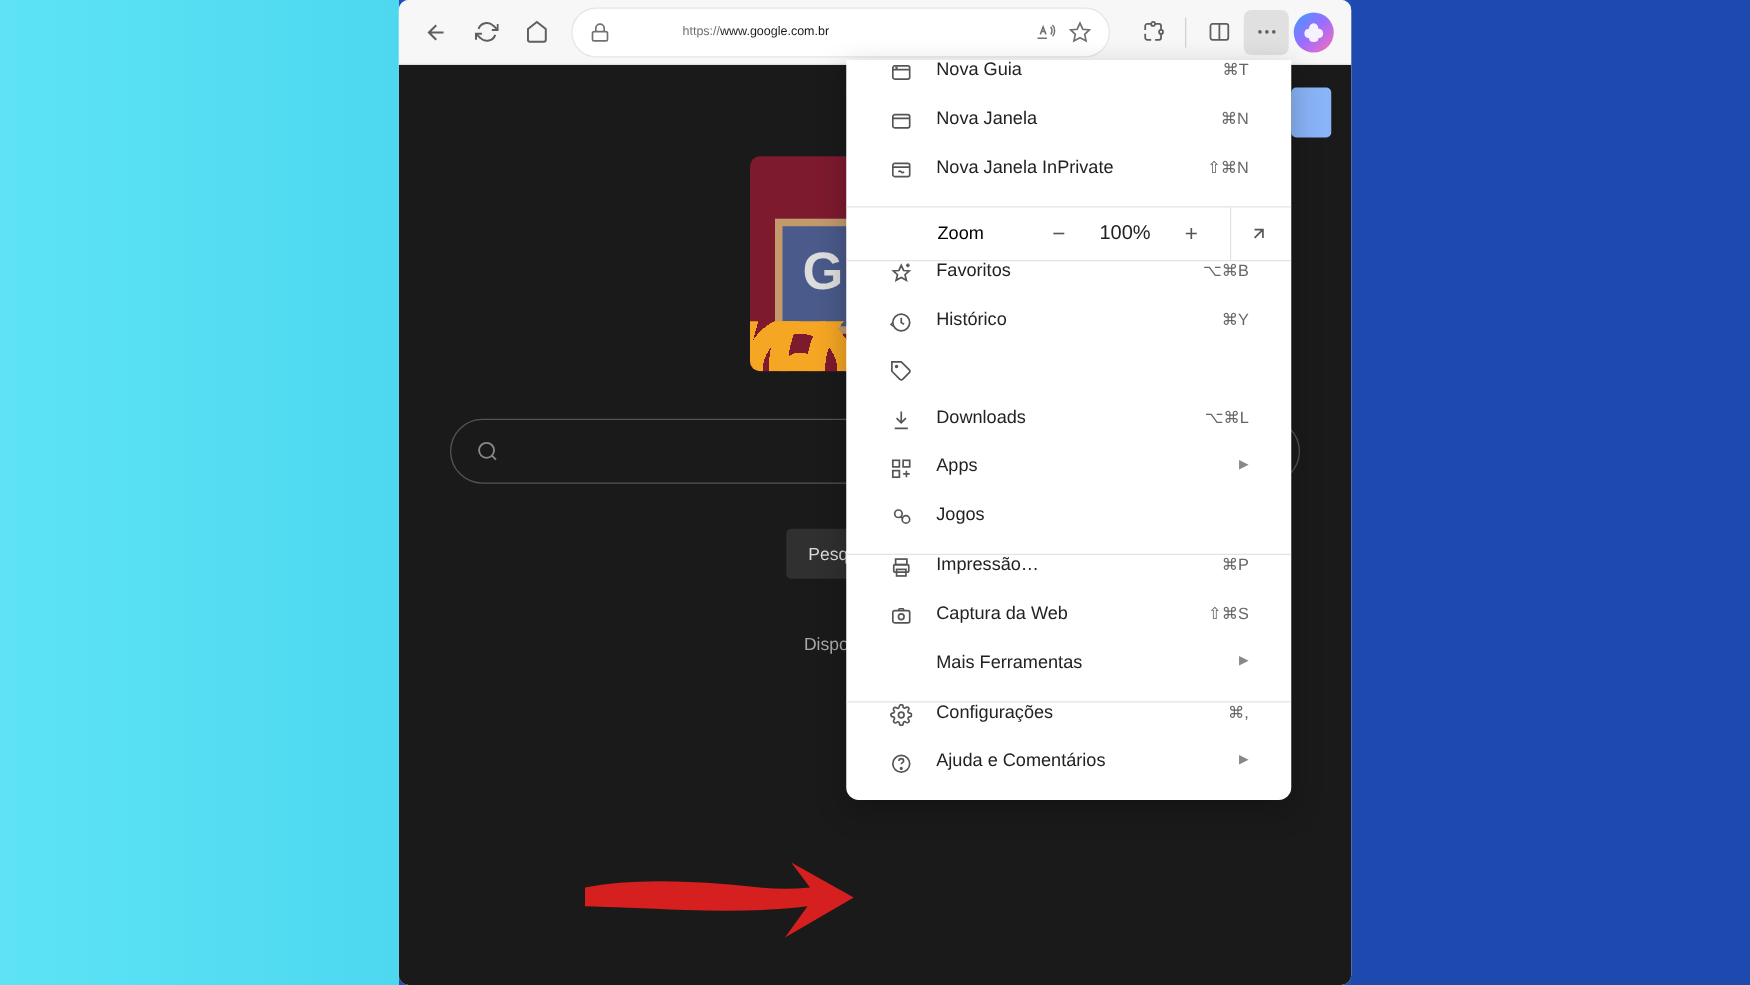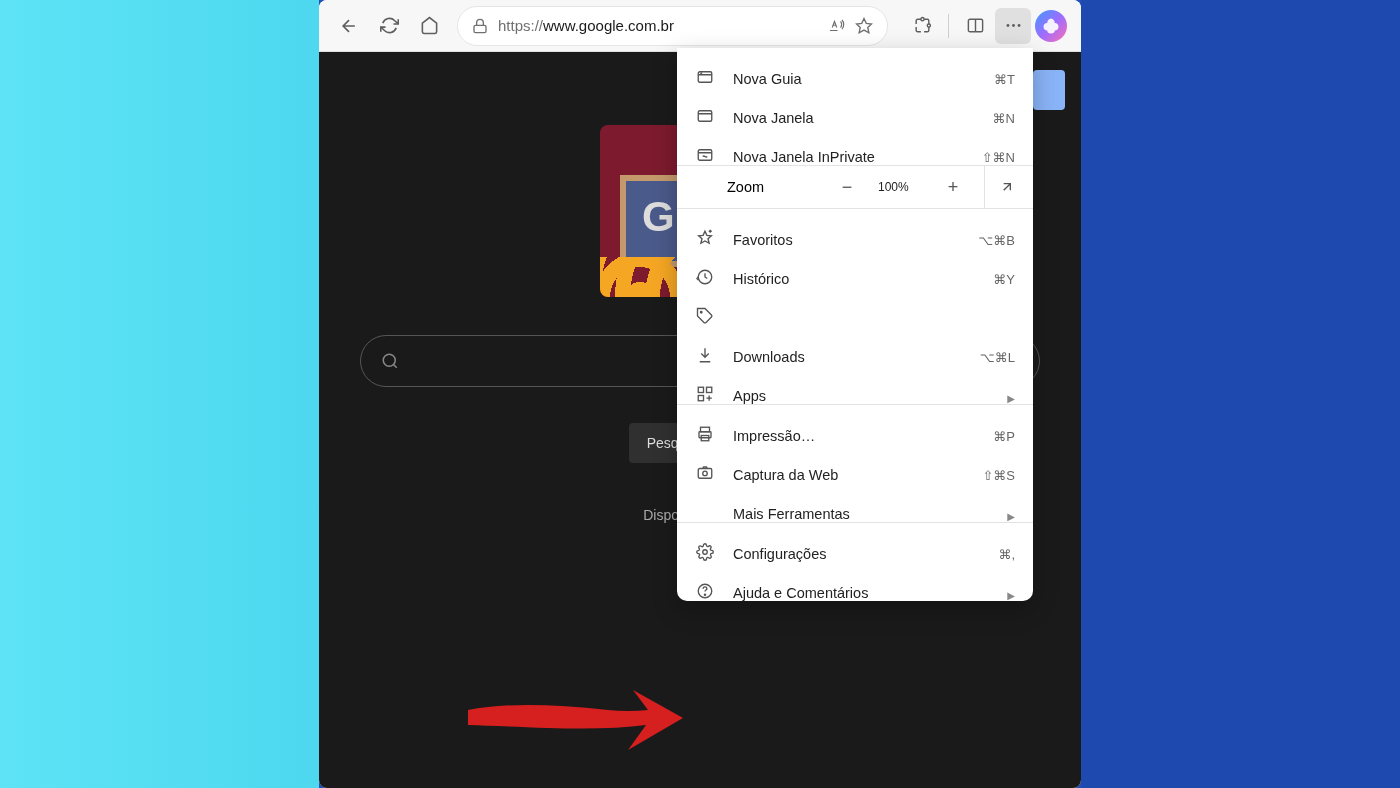--- a/index.html
+++ b/index.html
@@ -2,46 +2,46 @@
 <html><head>
 <meta charset="utf-8">
 <style>
 * { margin: 0; padding: 0; box-sizing: border-box; font-family: -apple-system, BlinkMacSystemFont, "Segoe UI", sans-serif; }
 body { width: 1400px; height: 788px; background: linear-gradient(90deg, #5de3f5 0%, #4dd8f0 22.8%, #1f4fb8 22.8%, #1f4fb8 77.2%, #1e4ab0 77.2%, #1e4ab0 100%); overflow: hidden; position: relative; }
 .browser { position: absolute; left: 319px; top: 0; width: 762px; height: 788px; background: #f5f5f5; border-radius: 8px; overflow: hidden; }
 .toolbar { height: 52px; background: #f7f7f7; display: flex; align-items: center; padding: 0 12px; gap: 4px; border-bottom: 1px solid #e0e0e0; }
 .tbtn { width: 36px; height: 36px; display: flex; align-items: center; justify-content: center; border-radius: 6px; color: #5f5f5f; cursor: pointer; }
 .tbtn.active { background: #e0e0e0; }
 .addr { flex: 1; height: 40px; background: #fff; border-radius: 20px; display: flex; align-items: center; padding: 0 14px; gap: 10px; margin: 0 6px; border: 1px solid #e5e5e5; }
-.addr-text { color: #707070; font-size: 15px; flex: 1; }
+.addr-text { color: #707070; font-size: 10px; flex: 1; margin-left: 48px; }
 .addr-text .dom { color: #1a1a1a; }
 .addr-icons { display: flex; gap: 10px; align-items: center; color: #707070; }
 .right-icons { display: flex; align-items: center; gap: 2px; margin-left: 6px; }
 .divider-v { width: 1px; height: 24px; background: #d0d0d0; margin: 0 6px; }
 .copilot { width: 32px; height: 32px; border-radius: 50%; background: linear-gradient(135deg, #3d9cff, #9b6dff, #ff6db5); display: flex; align-items: center; justify-content: center; }
 .content { background: #1a1a1a; height: calc(100% - 52px); position: relative; padding-top: 20px; }
 .doodle { width: 200px; height: 172px; background: #7d1a2e; border-radius: 8px; margin: 0 auto; margin-top: 53px; position: relative; overflow: hidden; }
 .doodle::before { content: ""; position: absolute; left: 20px; top: 50px; width: 70px; height: 80px; background: #4a5a8a; border: 6px solid #c49a6c; }
 .doodle::after { content: "G"; position: absolute; left: 42px; top: 68px; font-size: 42px; font-weight: bold; color: #ddd; }
 .flower { position: absolute; right: 30px; top: 30px; width: 70px; height: 70px; background: radial-gradient(circle, #f5a623 40%, transparent 40%), radial-gradient(circle at 30% 30%, #f5a623 20%, transparent 20%), radial-gradient(circle at 70% 30%, #f5a623 20%, transparent 20%), radial-gradient(circle at 30% 70%, #f5a623 20%, transparent 20%), radial-gradient(circle at 70% 70%, #f5a623 20%, transparent 20%); border-radius: 50%; }
 .petals { position: absolute; bottom: 0; left: 0; right: 0; height: 40px; background: repeating-radial-gradient(circle at 20% 100%, #f5a623 0 15px, transparent 15px 30px), repeating-radial-gradient(circle at 60% 100%, #f5a623 0 15px, transparent 15px 30px); }
 .searchbox { width: 680px; height: 52px; margin: 38px auto 0; border-radius: 26px; border: 1px solid #555; display: flex; align-items: center; padding: 0 20px; color: #888; gap: 12px; }
 .gbtn { display: inline-block; background: #303030; color: #ddd; padding: 12px 18px; border-radius: 4px; font-size: 14px; margin-top: 36px; }
 .btnrow { text-align: center; }
 .subtext { text-align: center; color: #aaa; font-size: 14px; margin-top: 44px; }
 .menu { position: absolute; left: 677px; top: 48px; width: 356px; background: #fff; border-radius: 0 0 10px 10px; box-shadow: 0 8px 24px rgba(0,0,0,0.25); overflow: hidden; z-index: 100; }
-.mitem { display: flex; align-items: flex-end; height: 39px; padding: 0 18px; gap: 18px; color: #222; font-size: 14.5px; cursor: pointer; }
+.mitem { display: flex; align-items: flex-start; height: 39px; padding: 0 34px; gap: 18px; color: #222; font-size: 14.5px; cursor: pointer; }
 .micon { width: 20px; height: 20px; display: flex; align-items: center; justify-content: center; color: #555; flex-shrink: 0; }
 .mlabel { flex: 1; }
 .mshort { color: #666; font-size: 13px; }
 .msep { height: 1px; background: #e3e3e3; }
 .zoomrow { display: flex; align-items: center; height: 42px; padding: 0 18px; gap: 18px; font-size: 14.5px; }
-.zoomrow .mlabel { flex: 0 0 auto; margin-right: auto; margin-left: 32px; }
+.zoomrow .mlabel { flex: 0 0 auto; margin-right: auto; margin-left: 55px; }
 .zbtn { width: 26px; height: 26px; display: flex; align-items: center; justify-content: center; color: #555; cursor: pointer; font-size: 18px; }
-.zpct { font-size: 12px; color: #222; min-width: 44px; text-align: left; }
+.zpct { font-size: 16px; color: #222; min-width: 44px; text-align: center; }
 .zfull { border-left: 1px solid #e3e3e3; padding-left: 14px; height: 100%; display: flex; align-items: center; }
 .chev { color: #888; font-size: 10px; }
 .arrow { position: absolute; left: 458px; top: 670px; z-index: 200; pointer-events: none; }
 .signin-btn { position: absolute; right: 16px; top: 18px; background: #8ab4f8; width: 32px; height: 40px; border-radius: 4px; }
 svg { display: block; }
 </style>
 </head>
 <body>
 
 <div class="browser">
@@ -228,20 +228,30 @@
           <rect x="3" y="3" width="7" height="7"></rect>
           <rect x="14" y="3" width="7" height="7"></rect>
           <rect x="3" y="14" width="7" height="7"></rect>
           <line x1="17.5" y1="14" x2="17.5" y2="21"></line>
           <line x1="14" y1="17.5" x2="21" y2="17.5"></line>
         </svg>
       </span>
     <span class="mlabel">Apps</span>
     <span class="chev">▶</span>
   </div>
+  <div class="mitem">
+    <span class="micon">
+        <svg width="18" height="18" viewBox="0 0 24 24" fill="none" stroke="currentColor" stroke-width="1.8">
+          <circle cx="9" cy="8" r="4"></circle>
+          <circle cx="17" cy="14" r="4"></circle>
+          <line x1="11" y1="11" x2="14" y2="13"></line>
+        </svg>
+      </span>
+    <span class="mlabel">Jogos</span>
+  </div>
   <div class="msep"></div>
   <div class="mitem">
     <span class="micon">
         <svg width="18" height="18" viewBox="0 0 24 24" fill="none" stroke="currentColor" stroke-width="1.8">
           <rect x="6" y="3" width="12" height="6"></rect>
           <rect x="4" y="9" width="16" height="8" rx="1"></rect>
           <rect x="7" y="14" width="10" height="7"></rect>
         </svg>
       </span>
     <span class="mlabel">Impressão…</span>

